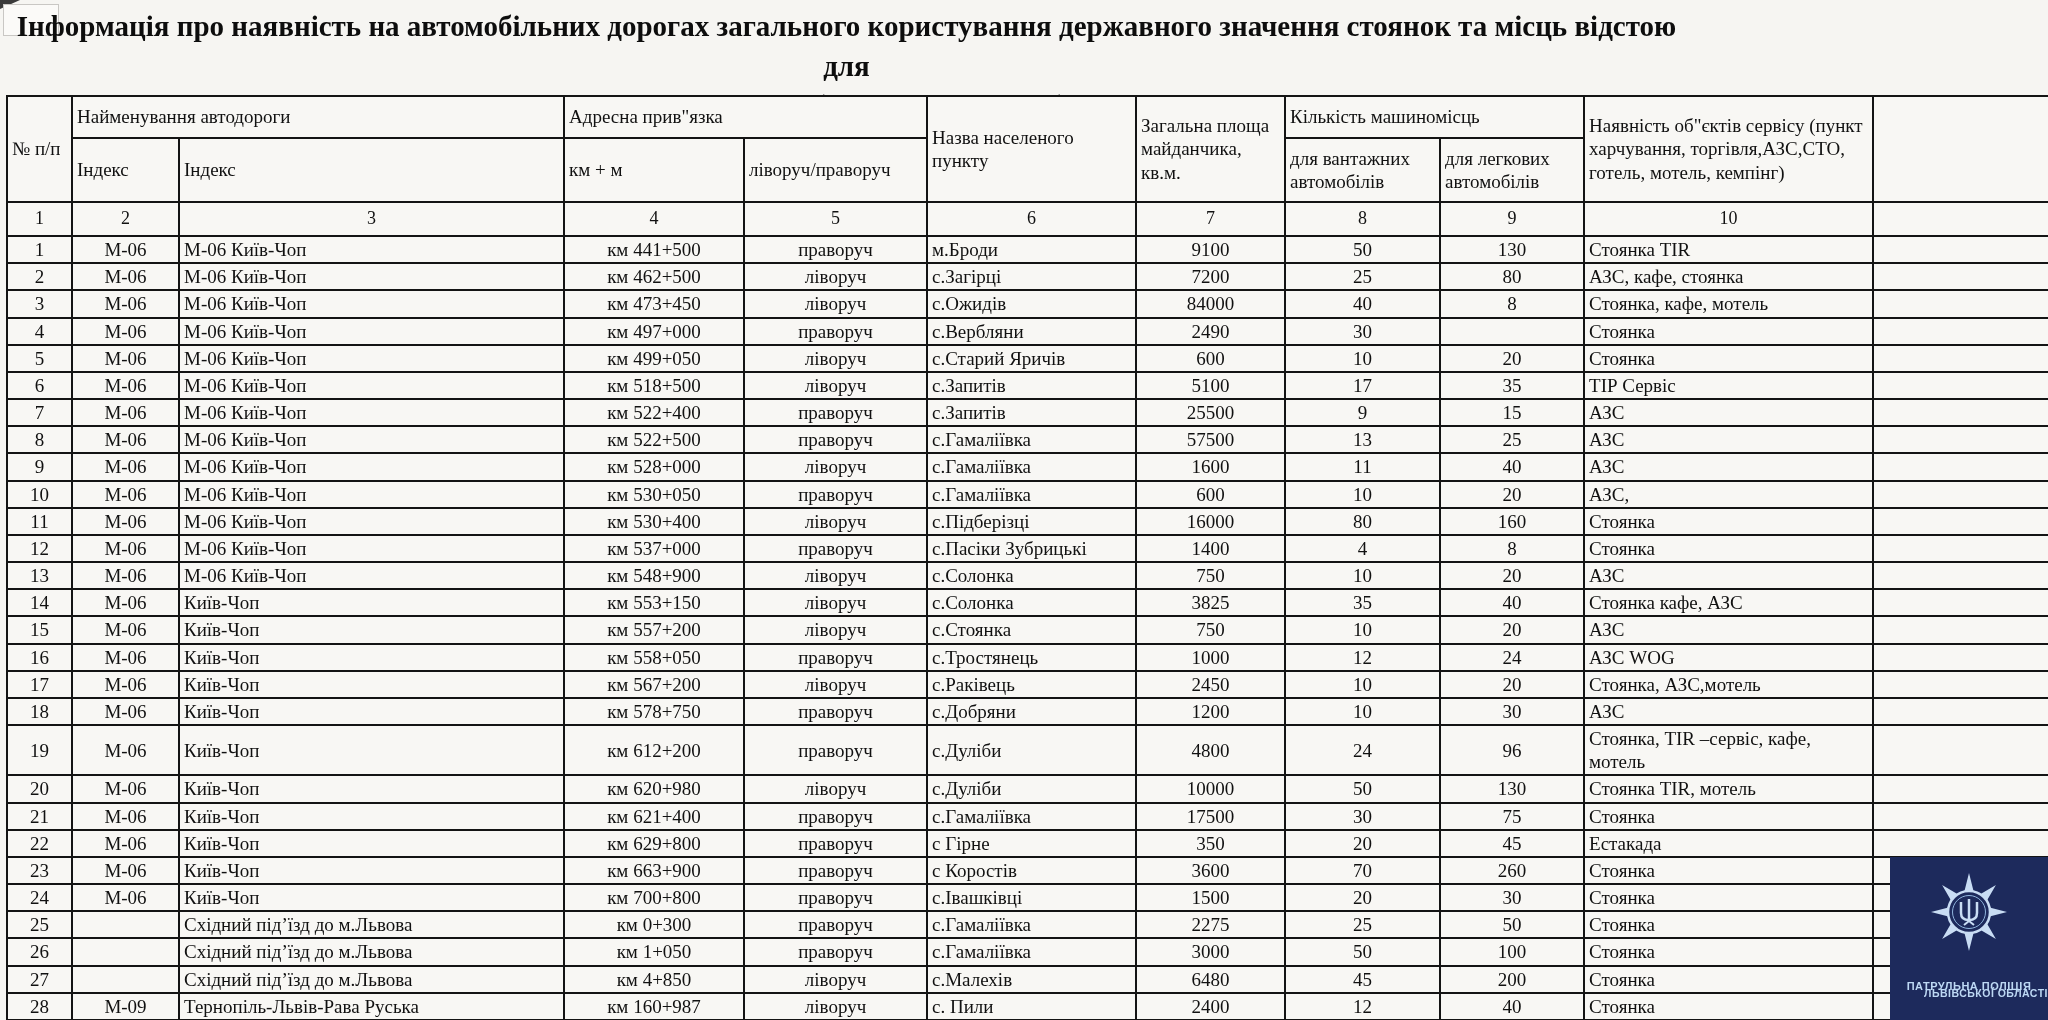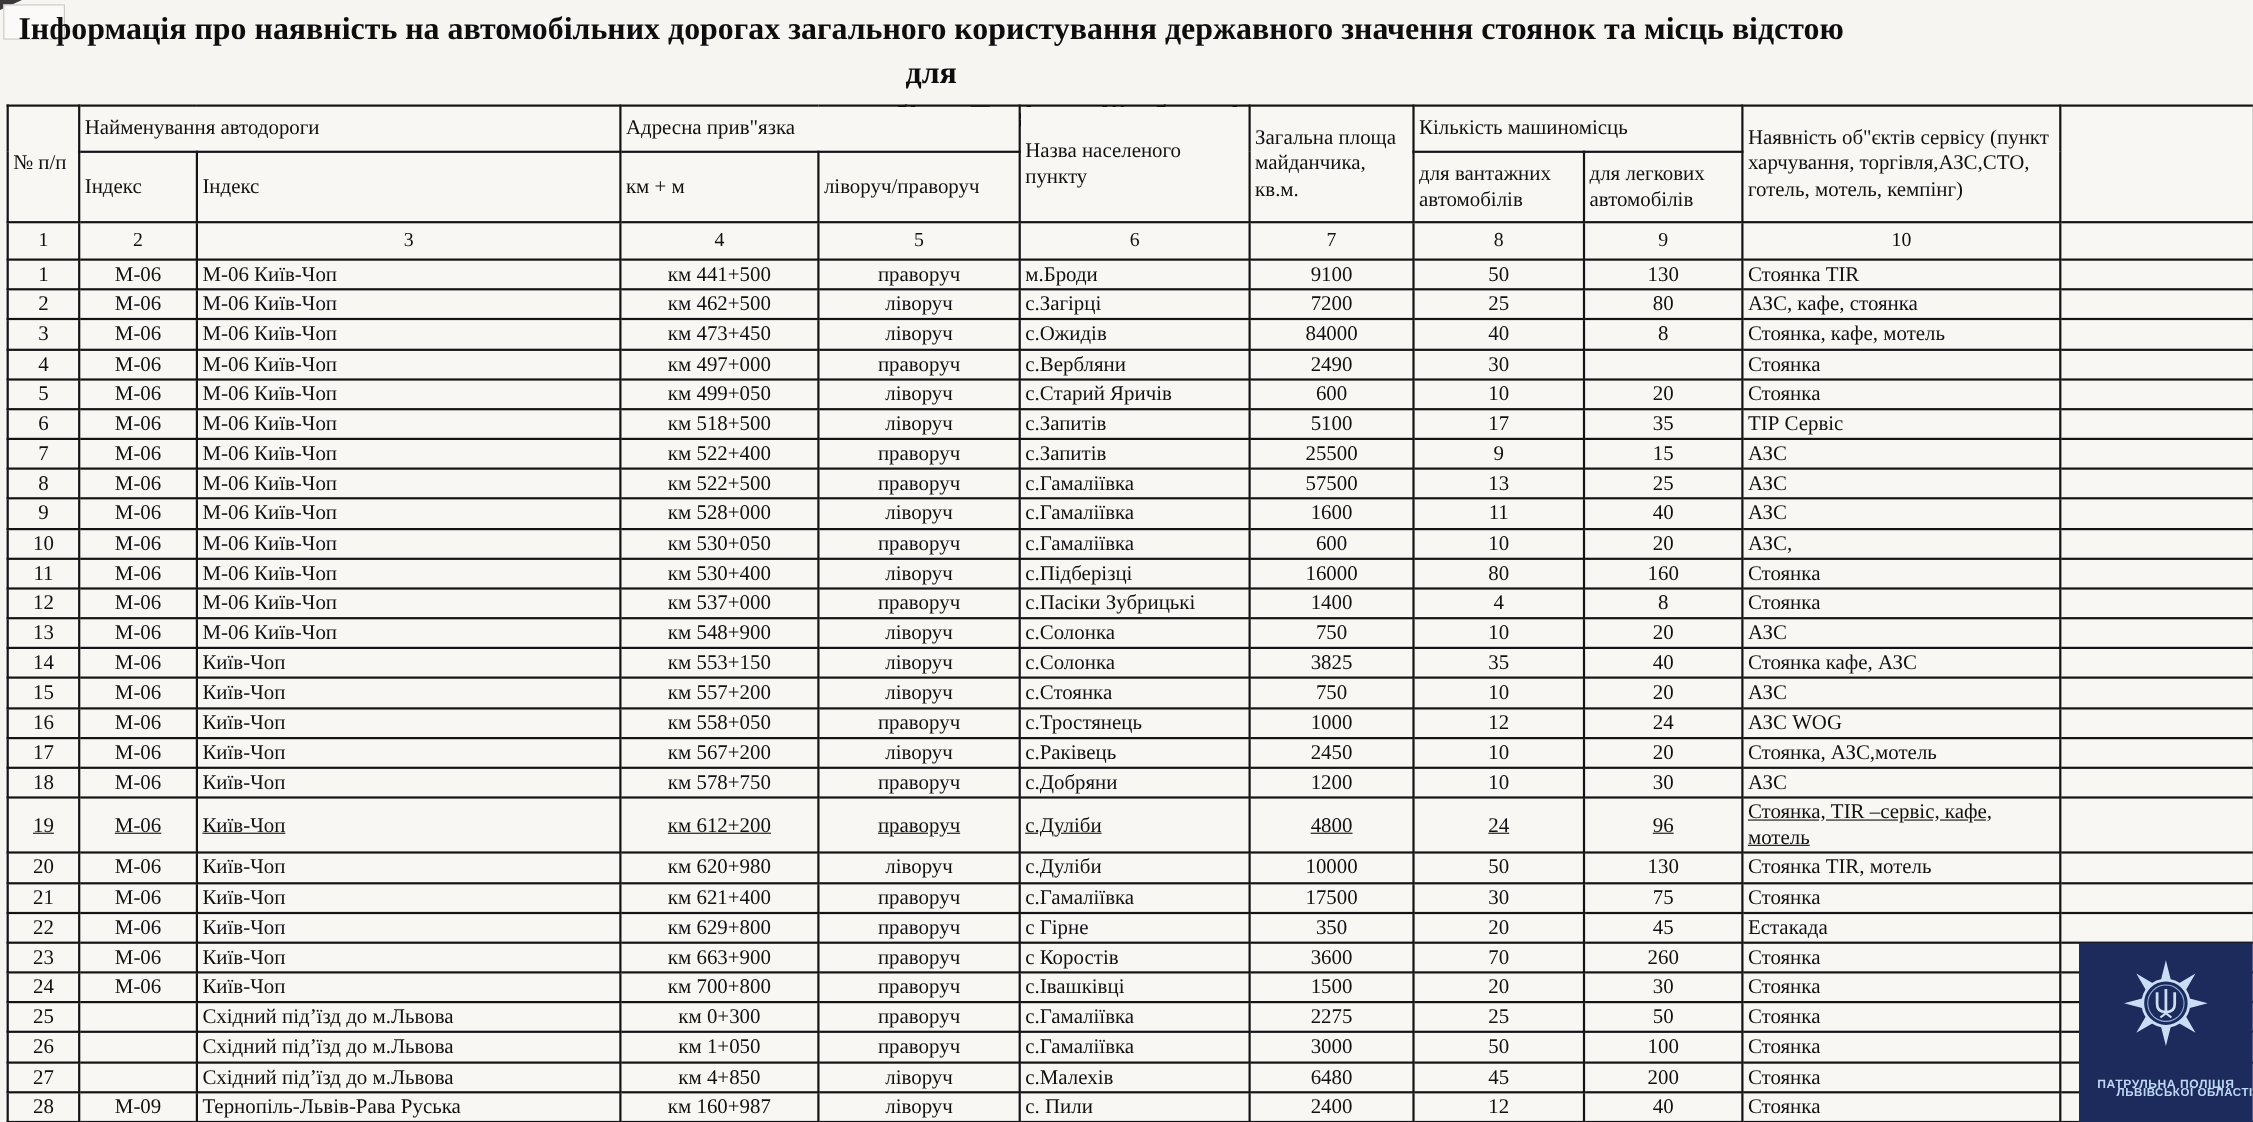--- a/index.html
+++ b/index.html
@@ -30,21 +30,21 @@
     border:2px solid #141414; font-weight:normal;
     padding:1px 4px; overflow:hidden; white-space:nowrap;
     background:#f8f7f4;
   }
   table.main th{ text-align:left; white-space:normal; }
   th.numcol{ word-break:break-all; }
   tr.hgroup{ height:42px; }
   tr.hsub{ height:64px; }
   tr.numsrow td{ height:30px; text-align:center; font-size:18px; }
   tbody.data tr{ height:26px; }
-  tbody.data tr.tall{ height:41px;text-decoration:underline; }
+  tbody.data tr.tall{ height:41px; }
   tbody.data tr.tall td.l{ white-space:normal; }
   td.c{ text-align:center; }
   td.l{ text-align:left; }
   .badge{
     position:absolute; right:0; bottom:0; width:158px; height:163px;
     background:#1d2a5c; z-index:5;
   }
   .badge-text1{
     position:absolute; left:0; top:106px; width:158px; text-align:center;
     font-family:"Liberation Sans", sans-serif; font-weight:bold;

